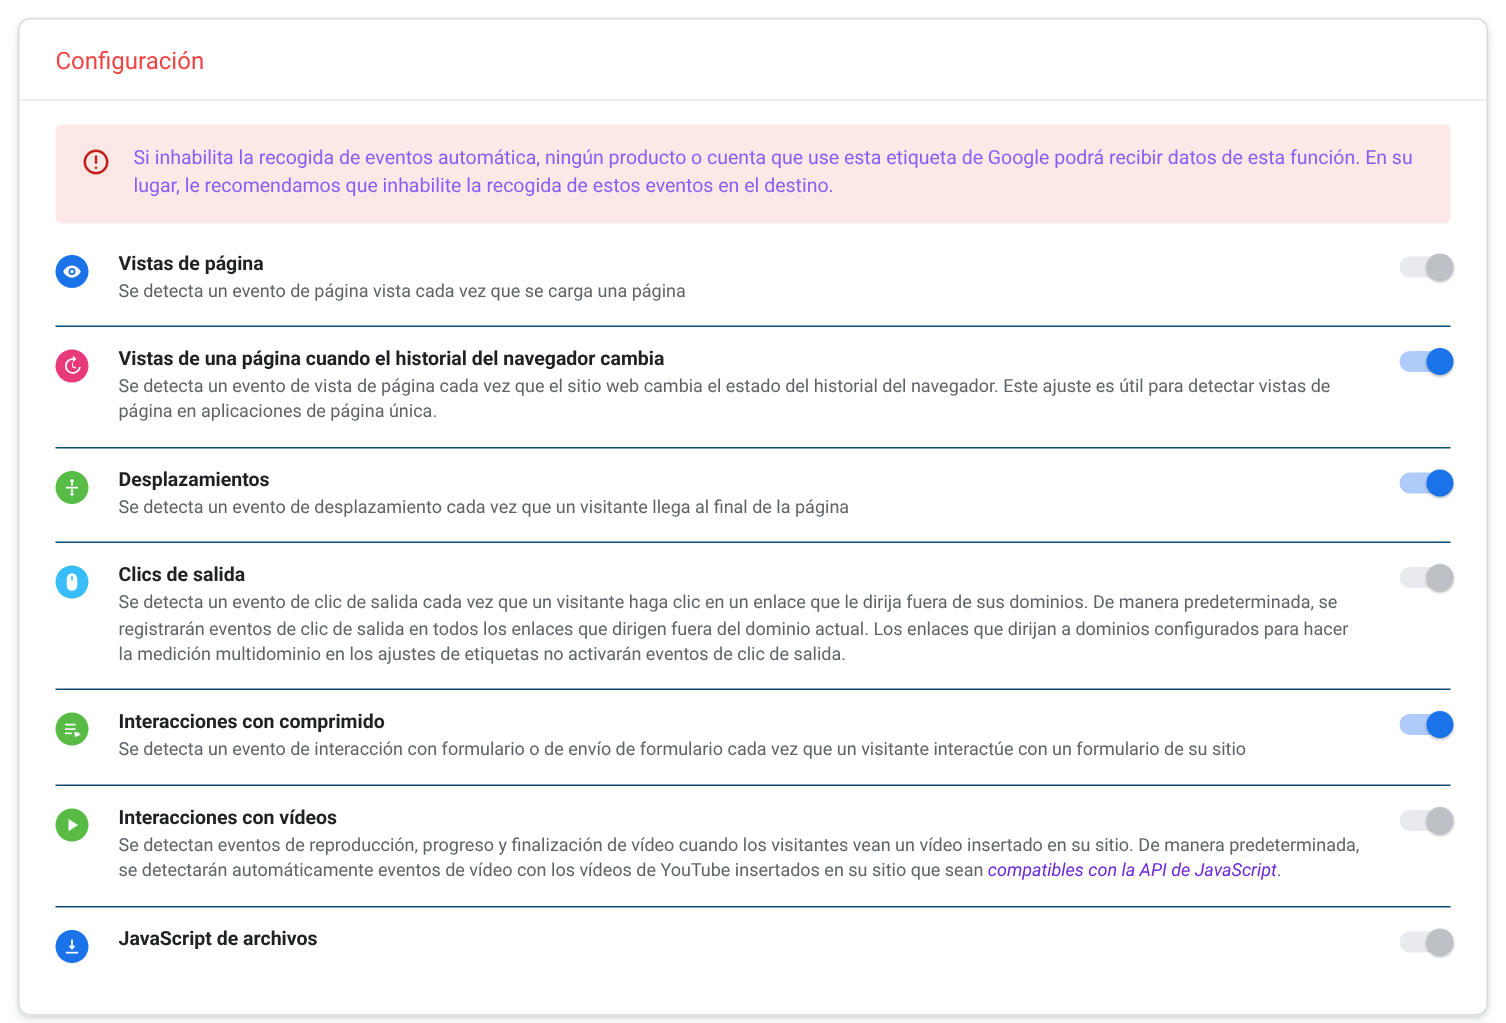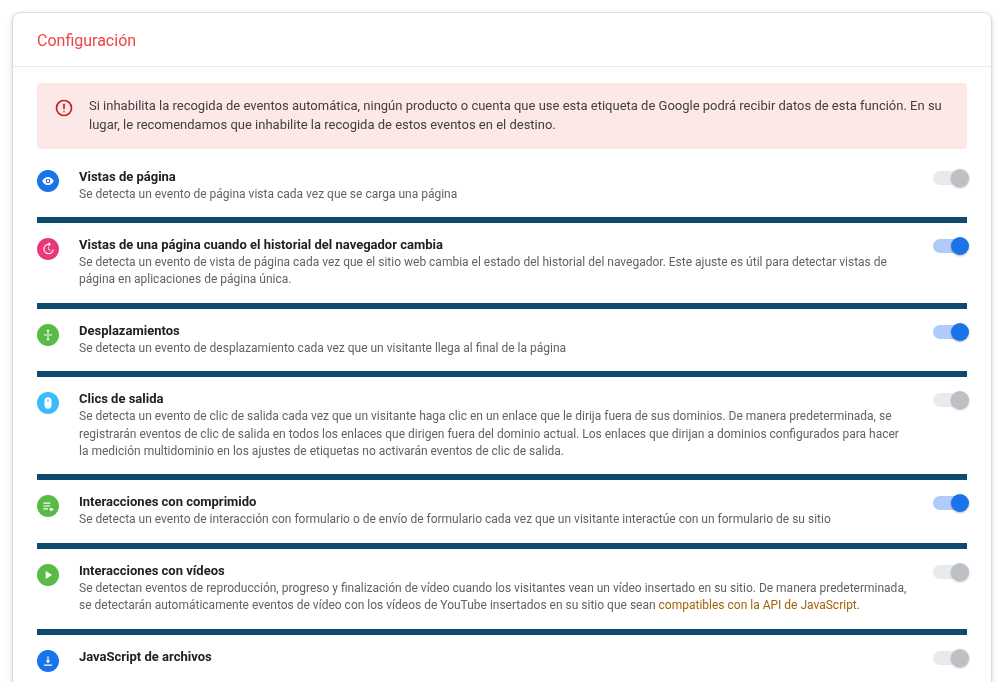--- a/index.html
+++ b/index.html
@@ -35,30 +35,30 @@
       margin-bottom: 16px;
     }
     .alert-icon {
       flex: 0 0 22px;
       display: flex;
       align-items: center;
       justify-content: center;
       margin-top: 1px;
     }
     .alert-text {
-      color: #404040;
+      color: #8b5cf6;
       font-size: 13px;
       line-height: 1.45;
     }
     .setting-row {
       display: flex;
       align-items: flex-start;
       padding: 14px 0 14px 0;
       gap: 20px;
-      border-top: 6px solid #0c4a6e;
+      border-top: 1px solid #0c4a6e;
     }
     .setting-row.first { border-top: none; padding-top: 4px; }
     .row-icon {
       flex: 0 0 22px;
       display: flex;
       align-items: center;
       justify-content: center;
       margin-top: 1px;
     }
     .icon-circle {
@@ -77,21 +77,21 @@
       font-weight: 700;
       font-size: 13px;
       color: #202124;
       margin-bottom: 2px;
     }
     .row-desc {
       font-size: 12px;
       color: #5f6368;
       line-height: 1.45;
     }
-    .row-desc a { color: #a16207; text-decoration: none; }
+    .row-desc a { color: #6d28d9; text-decoration: none; font-style: italic; }
     .row-toggle {
       flex: 0 0 40px;
       display: flex;
       align-items: center;
       justify-content: flex-end;
       margin-top: 2px;
     }
     
     .toggle {
       width: 34px;

